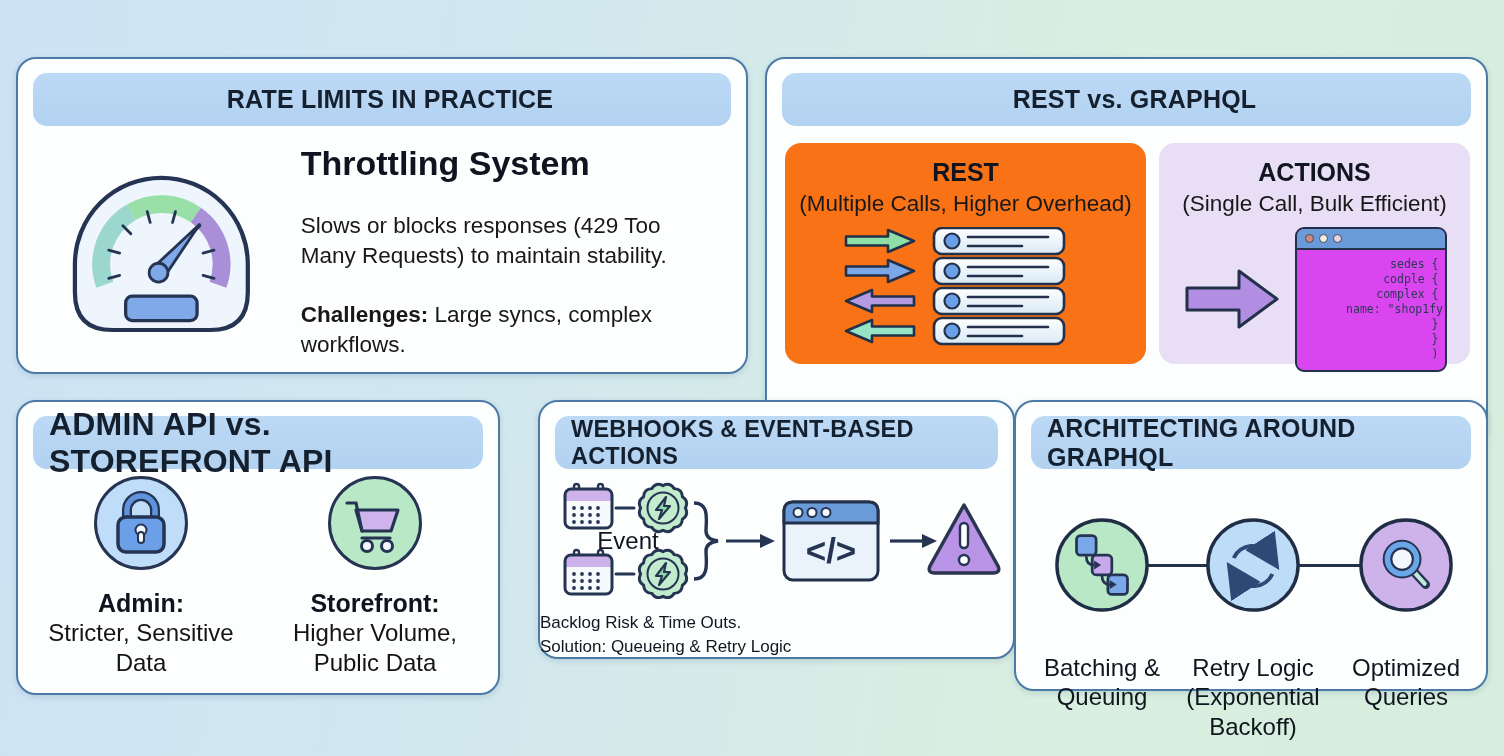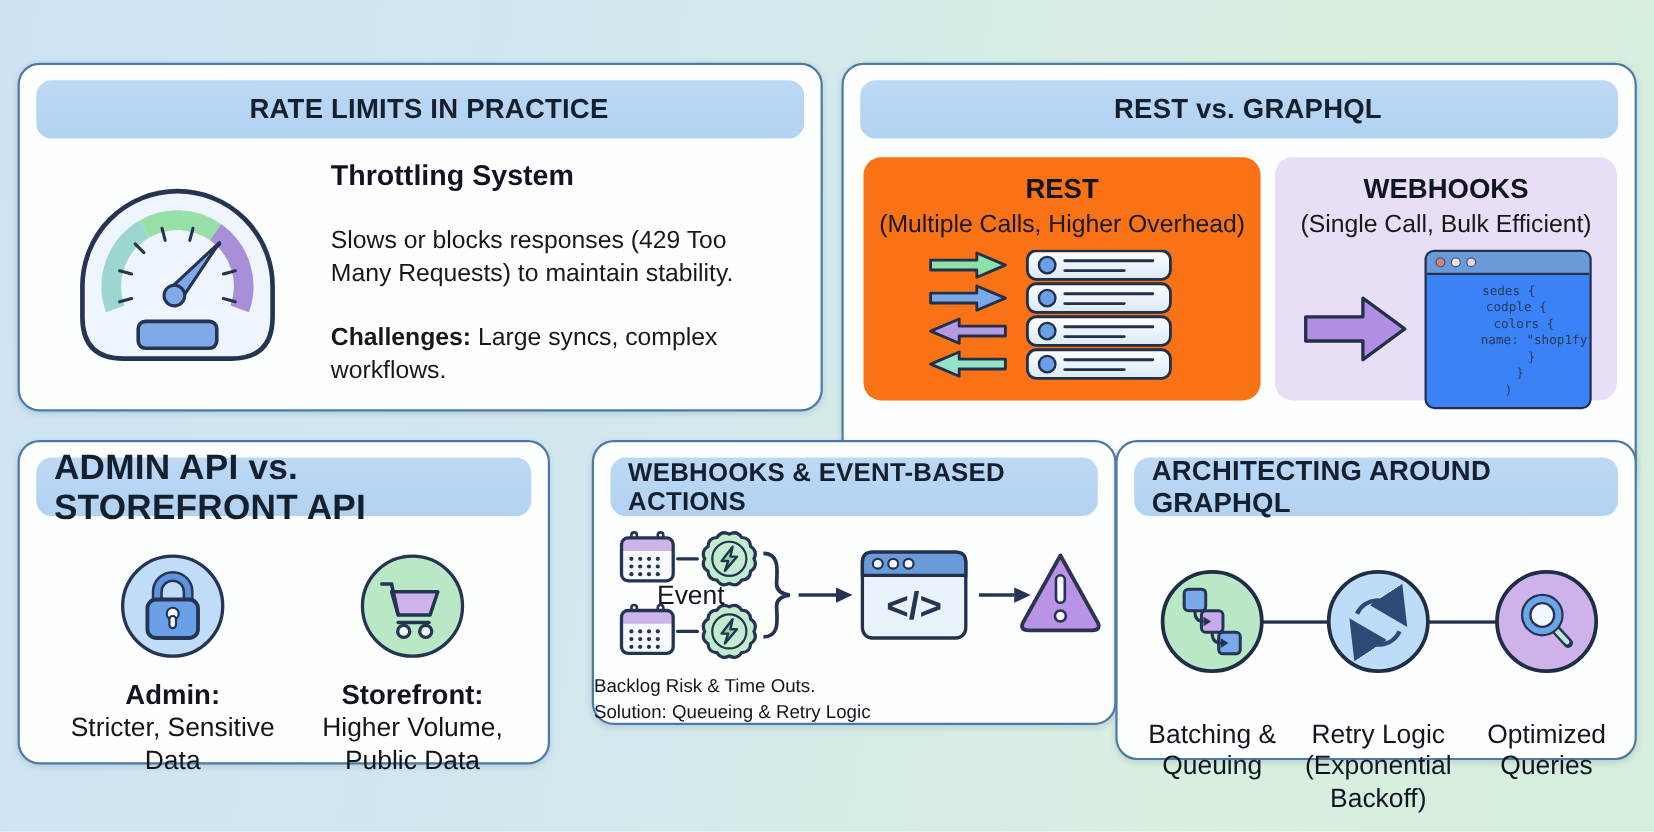--- a/index.html
+++ b/index.html
@@ -23,41 +23,41 @@
   
   #card-rate      { left:16px;  top:57px;  width:732px; height:317px; }
   #card-restgql   { left:765px; top:57px;  width:723px; height:388px; }
   #card-admin     { left:16px;  top:400px; width:484px; height:295px; }
   #card-webhooks  { left:538px; top:400px; width:477px; height:259px; }
   #card-arch      { left:1014px;top:400px; width:474px; height:291px; }
 
   
   .rate-body { display:flex; align-items:center; padding:18px 26px 0 40px; gap:36px; }
   .rate-text { width:430px; }
-  .rate-text h3 { font-size:26px; margin-bottom:28px; color:#0f1420; }
+  .rate-text h3 { font-size:34px; margin-bottom:28px; color:#0f1420; }
   .rate-text p { font-size:22.5px; line-height:1.32; color:#181818; }
   .rate-text p + p { margin-top:30px; }
 
   
   .panels { display:flex; gap:13px; margin:17px 16px 0 18px; }
   .panel { border-radius:16px; padding:13px 8px 14px; text-align:center; height:221px; }
   .panel-rest    { flex:1.17; background:#f97316; }
   .panel-graphql { flex:1;    background:#e8def5; }
   .panel h4 { font-size:25px; color:#10151f; margin-top:2px; }
   .panel .sub { font-size:22.5px; color:#181818; margin-top:4px; }
   .panel-flow { display:flex; justify-content:center; align-items:center; margin-top:10px; gap:12px; }
-  .code-window { width:152px; border:2.5px solid #22304a; border-radius:9px; overflow:hidden; background:#3b82f6; text-align:center; }
+  .code-window { width:152px; border:2.5px solid #22304a; border-radius:9px; overflow:hidden; background:#d946ef; text-align:right; }
   .code-titlebar { height:21px; background:#6b9ad8; display:flex; align-items:center; gap:5px; padding-left:8px; border-bottom:2px solid #22304a; }
   .dot { width:9px; height:9px; border-radius:50%; border:1.5px solid #3a4a66; }
   .dot-red { background:#d08a7c; } .dot-w1 { background:#f3ece4; } .dot-w2 { background:#ecd4de; }
   .code-body { padding:7px 6px 8px 8px; }
   .code-line { font-family:"DejaVu Sans Mono","Liberation Mono",monospace; font-size:11.5px; line-height:1.3; color:#2b3a55; white-space:pre; }
 
   
-  .admin-body { display:flex; justify-content:flex-end; padding:32px 14px 0; }
+  .admin-body { display:flex; justify-content:space-between; padding:4px 14px 0; }
   .api-col { width:218px; text-align:center; }
   .api-col .big { font-size:25px; font-weight:bold; margin-top:12px; color:#0f1420; }
   .api-col .desc { font-size:24px; line-height:1.25; color:#141414; }
 
   
   .wh-diagram { margin:12px 10px 0 14px; }
   .wh-text { font-size:17px; line-height:1.42; margin-top:8px; color:#10151f; }
 
   
   .arch-row { position:relative; height:150px; margin-top:22px; }
@@ -144,36 +144,36 @@
                 <circle cx="136" cy="13" r="7.5" fill="#6ba0e8" stroke="#22304a" stroke-width="2.2"></circle>
                 <line x1="152" y1="9" x2="232" y2="9" stroke="#22304a" stroke-width="2.6" stroke-linecap="round"></line>
                 <line x1="152" y1="18" x2="206" y2="18" stroke="#22304a" stroke-width="2.6" stroke-linecap="round"></line>
               </g>
           </g>
         </svg>
       </div>
     </div>
 
     <div class="panel panel-graphql">
-      <h4>WEBHOOKS</h4>
+      <h4>ACTIONS</h4>
       <div class="sub">(Single Call, Bulk Efficient)</div>
       <div class="panel-flow">
         <svg width="100" height="70" viewBox="0 0 100 70">
           <polygon points="4,24 56,24 56,7 94,35 56,63 56,46 4,46" fill="#b28ee2" stroke="#22304a" stroke-width="3" stroke-linejoin="round"></polygon>
         </svg>
         <div class="code-window">
           <div class="code-titlebar">
             <span class="dot dot-red"></span>
             <span class="dot dot-w1"></span>
             <span class="dot dot-w2"></span>
           </div>
           <div class="code-body">
             <div class="code-line">sedes {</div>
             <div class="code-line">  codple {</div>
-            <div class="code-line">    colors {</div>
+            <div class="code-line">    complex {</div>
             <div class="code-line">      name: "shop1fy"</div>
             <div class="code-line">      }</div>
             <div class="code-line">   }</div>
             <div class="code-line">)</div>
           </div>
         </div>
       </div>
     </div>
 
   </div>

